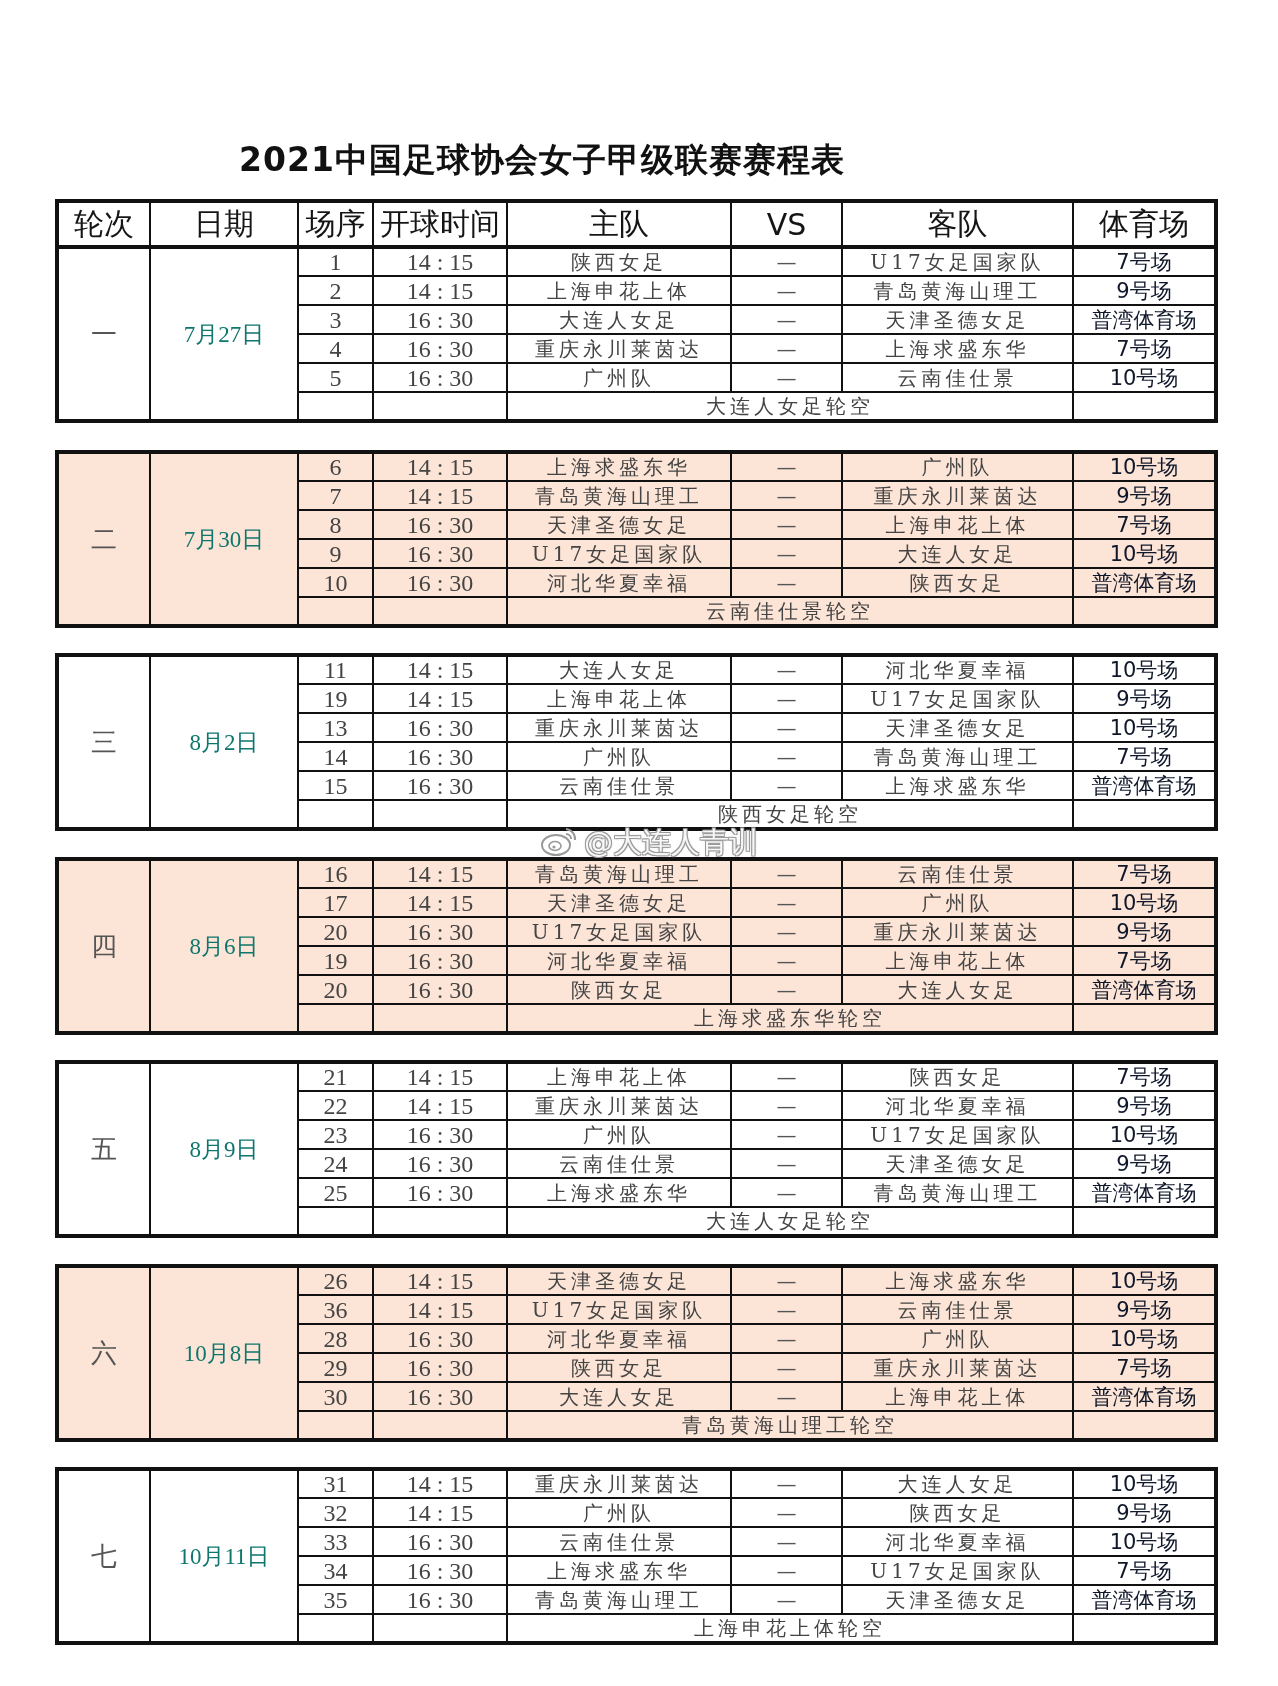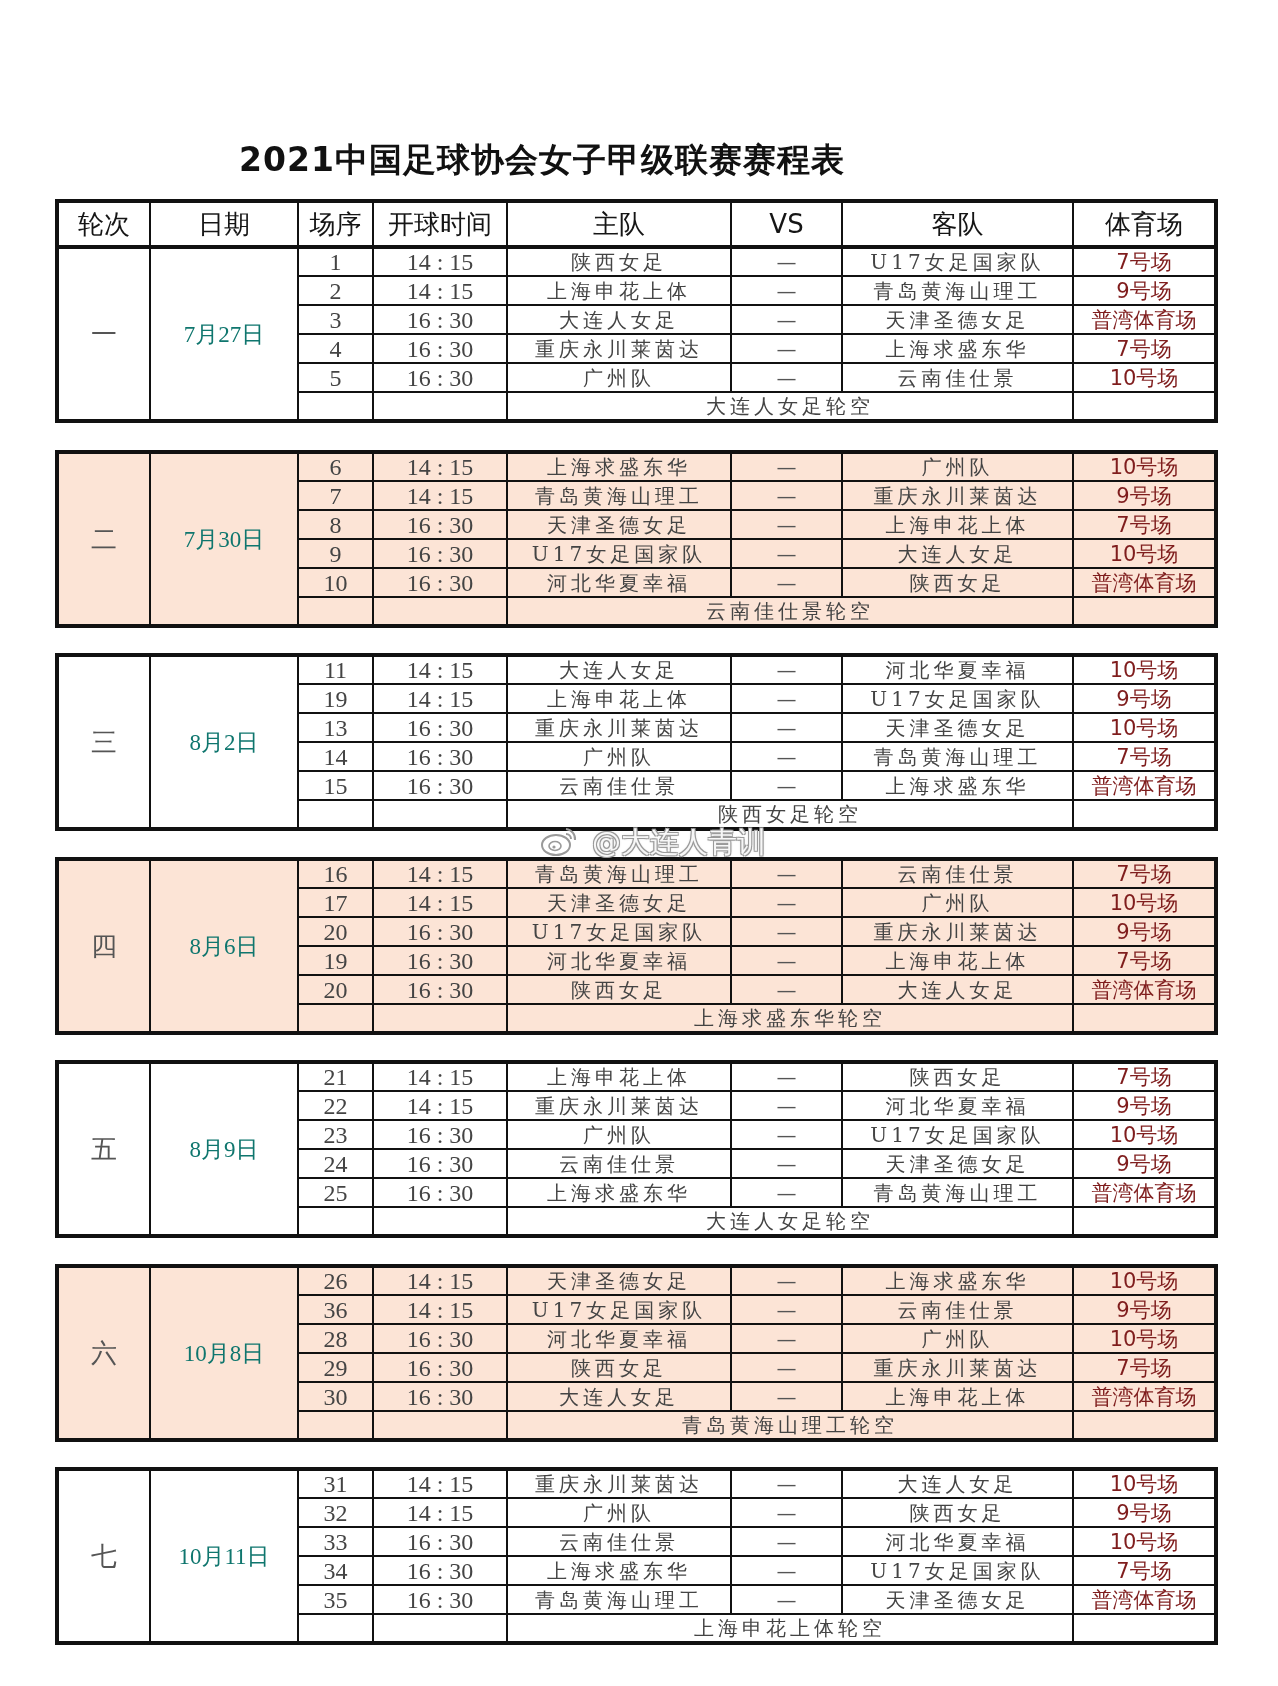--- a/index.html
+++ b/index.html
@@ -25,21 +25,21 @@
     col.c5 { width: 224px; } col.c6 { width: 111px; }
     col.c7 { width: 231px; } col.c8 { width: 143px; }
     table.block th, table.block td {
       border: 2px solid #111111; padding: 0; text-align: center;
       vertical-align: middle; white-space: nowrap; overflow: hidden;
     }
     tr.head { height: 46px; }
     tr.head th {
       border-bottom: 4px solid #111111;
       font-family: "DejaVu Sans", "Liberation Sans", sans-serif;
-      font-size: 26px; font-weight: normal; color: #151515; text-align: center;
+      font-size: 30px; font-weight: normal; color: #151515; text-align: center;
     }
     tr.row { height: 29px; }
     td.round {
       font-family: "DejaVu Sans", "Liberation Sans", sans-serif;
       font-size: 26px; color: #555555;
     }
     td.date {
       font-family: "Liberation Serif", "DejaVu Serif", serif;
       font-size: 23px; color: #0f766e;
     }
@@ -51,25 +51,25 @@
       font-family: "DejaVu Serif", "Liberation Serif", serif;
       font-size: 20px; letter-spacing: 4px; color: #444444;
       padding-top: 3px; line-height: 24px;
     }
     td.vs {
       font-family: "DejaVu Sans", "Liberation Sans", sans-serif;
       font-size: 20px; color: #555555;
     }
     td.venue {
       font-family: "DejaVu Sans", "Liberation Sans", sans-serif;
-      font-size: 21px; color: #7f1d1d; line-height: 24px;
+      font-size: 21px; color: #0f172a; line-height: 24px;
     }
     .watermark {
       position: absolute; left: 540px; top: 824px; height: 38px;
-      display: flex; align-items: center; gap: 12px;
+      display: flex; align-items: center; gap: 4px;
     }
     .watermark .wm-text {
       font-family: "DejaVu Sans", "Liberation Sans", sans-serif;
       font-size: 29px; color: rgba(255,255,255,0.92);
       text-shadow: -1px -1px 0 #9a9a9a, 1px -1px 0 #9a9a9a, -1px 1px 0 #9a9a9a, 1px 1px 0 #9a9a9a, 0 0 3px rgba(0,0,0,0.25);
     }
   </style>
 </head>
 <body>
 

